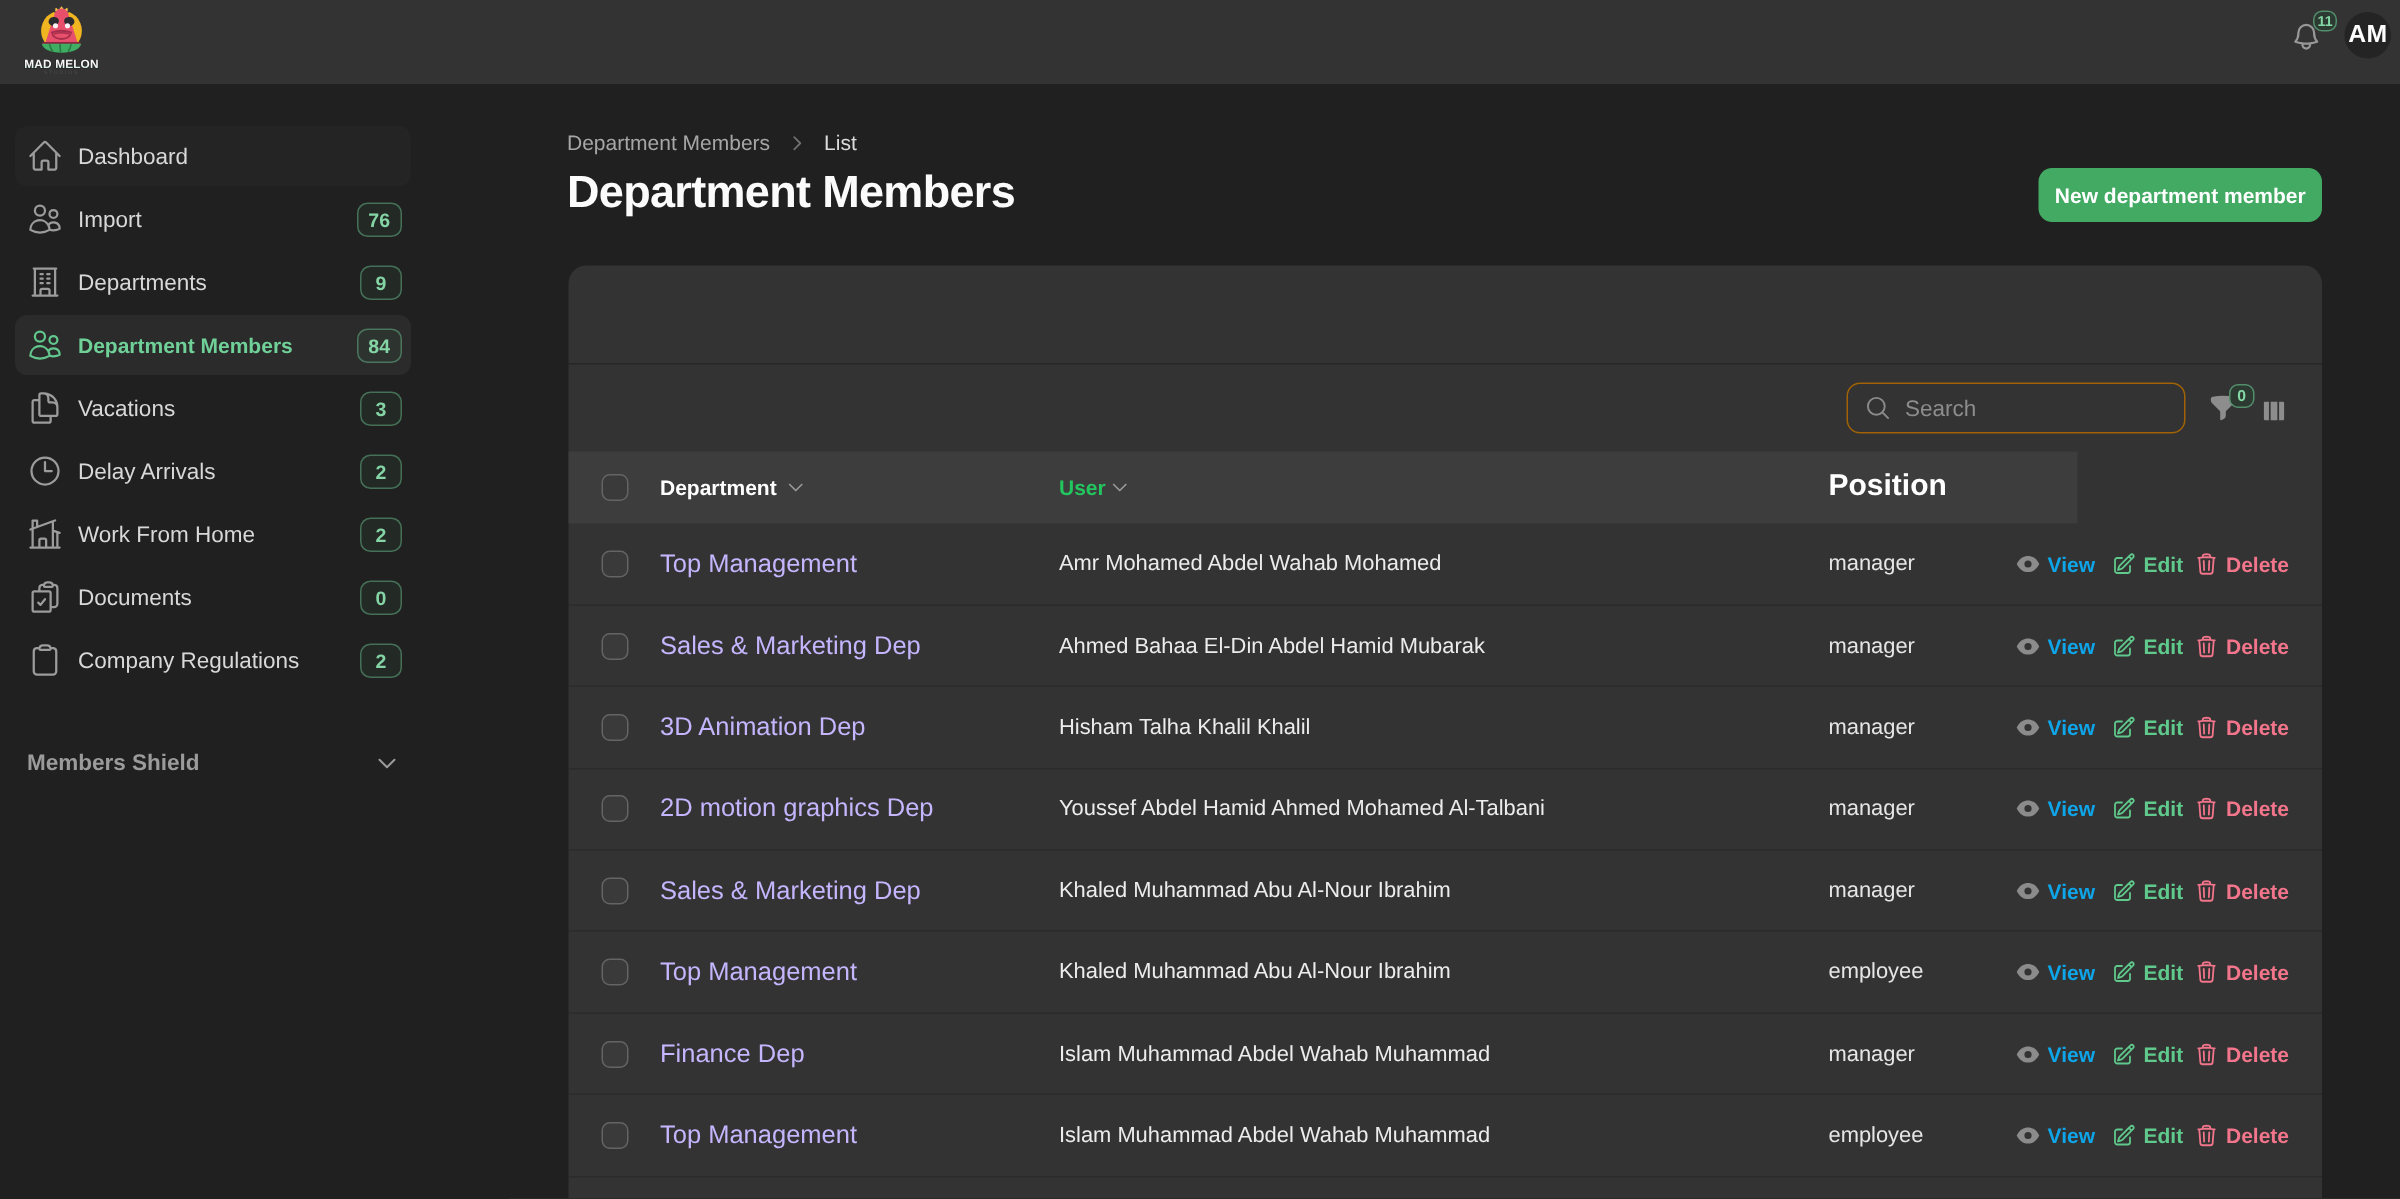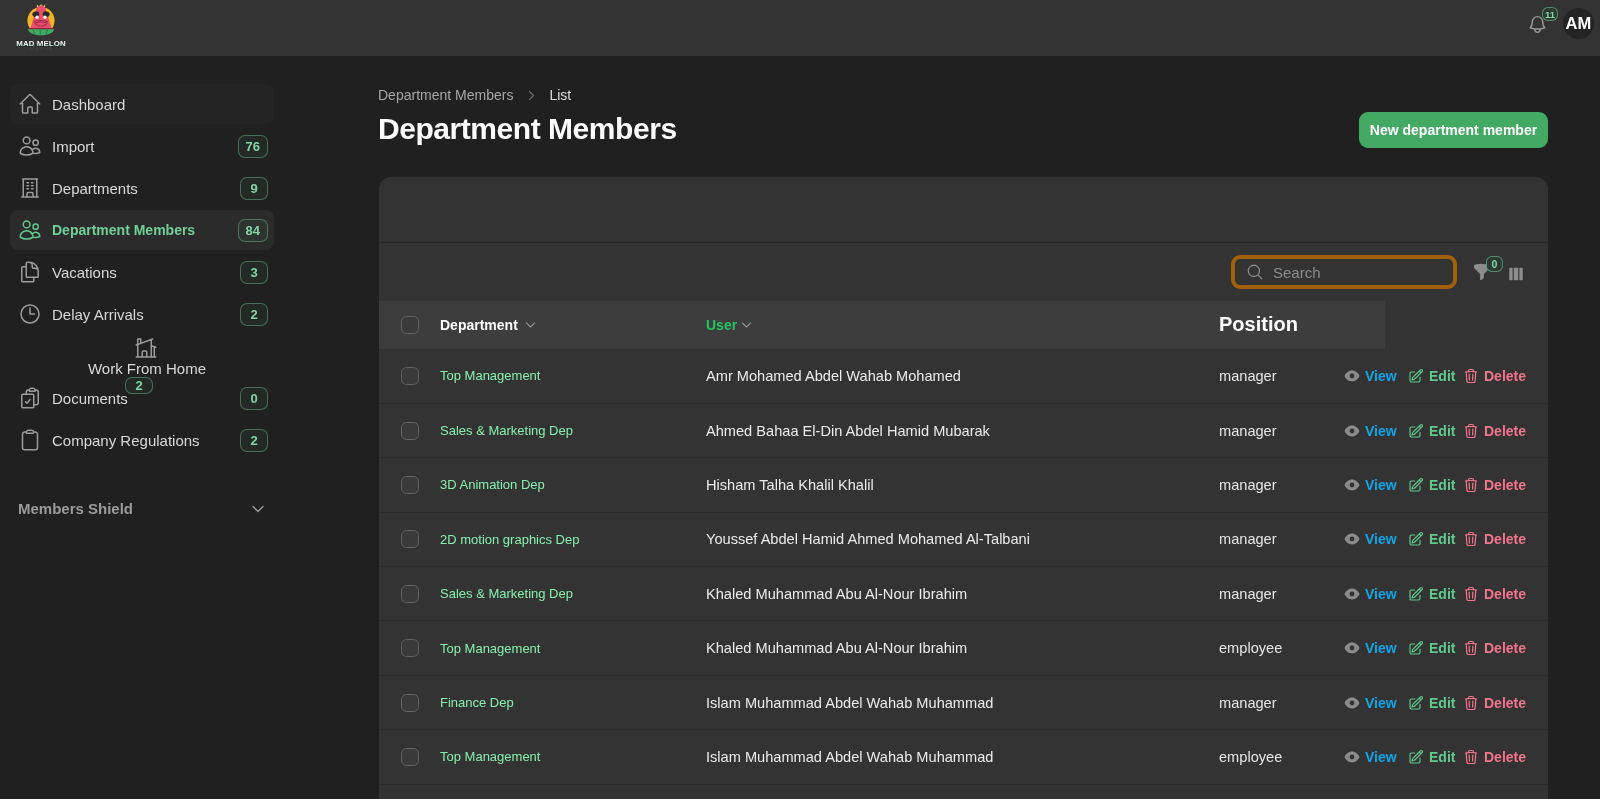--- a/index.html
+++ b/index.html
@@ -25,33 +25,33 @@
   
   .crumb { position:absolute; left:378px; top:87px; font-size:14px; color:#a6a6a6; font-weight:500; }
   .crumb { display:flex; align-items:center; }
   .crumb .sep { margin:0 11px 0 12px; width:13px; height:13px; }
   .crumb .cur { color:#dcdcdc; }
   h1 { position:absolute; left:378px; top:112px; font-size:30px; font-weight:bold; color:#fbfbfb; letter-spacing:-.45px; }
   .newbtn { position:absolute; left:1359px; top:112px; width:189px; height:36px; background:#42aa63; border-radius:9px; color:#fff; font-size:14px; font-weight:bold; display:flex; align-items:center; justify-content:center; }
   .card { position:absolute; left:379px; top:177px; width:1169px; height:622px; background:#333333; border-radius:12px 12px 0 0; }
   .importbtn { position:absolute; left:936px; top:16px; width:210px; height:36px; border:1px solid #5c5c5c; border-radius:9px; background:#363636; color:#fff; font-size:14px; font-weight:bold; display:flex; align-items:center; justify-content:center; }
   .divider { position:absolute; left:0; top:65px; width:1169px; height:1px; background:#272727; }
-  .searchbox { position:absolute; left:852px; top:78px; width:226px; height:34px; border:4px solid #a16207; border-radius:9px; display:flex; align-items:center; }
+  .searchbox { position:absolute; left:852px; top:78px; width:226px; height:34px; border:1px solid #a16207; border-radius:9px; display:flex; align-items:center; }
   .searchbox svg { width:18px; height:18px; margin-left:11px; }
   .searchbox .ph { color:#8d8d8d; font-size:15px; margin-left:9px; }
   .filtwrap { position:absolute; left:1093px; top:85px; width:20px; height:20px; }
   .filtbadge { position:absolute; left:1107px; top:79px; height:16px; min-width:17px; border:1px solid rgba(117,211,158,.55); background:#2c3a31; border-radius:6px; color:#84d8a6; font-size:10.5px; font-weight:bold; display:flex; align-items:center; justify-content:center; }
   .colwrap { position:absolute; left:1128px; top:88px; width:18px; height:18px; }
   
   .thead { position:absolute; left:0; top:124px; width:1006px; height:47.5px; background:#3d3d3d; display:flex; align-items:center; }
   .tbl-rows { position:absolute; left:0; top:171.5px; width:1169px; }
   .row { width:1169px; height:54.4px; display:flex; align-items:center; border-top:1px solid #2b2b2b; position:relative; }
   .row:first-child { border-top:none; }
   .cb { position:absolute; left:22px; width:18px; height:18px; border:1px solid #646464; border-radius:5.5px; background:#3a3a3a; }
-  .c-dep { position:absolute; left:61px; font-size:13px; color:#86efac; }
+  .c-dep { position:absolute; left:61px; font-size:17px; color:#c4b5fd; }
   .c-user { position:absolute; left:327px; font-size:14.6px; color:#ececec; }
   .c-pos { position:absolute; left:840px; font-size:14.6px; color:#e6e6e6; }
   .c-act { position:absolute; left:0; top:0; width:1169px; height:100%; }
   .act { position:absolute; top:50%; transform:translateY(-50%); display:flex; align-items:center; font-size:14px; font-weight:bold; }
   .act svg { width:16px; height:16px; margin-right:5px; }
   .act.view { left:965px; color:#0ea5e9; }
   .act.edit { left:1029px; color:#5fca8c; }
   .act.del { left:1084px; color:#f2758b; }
   .thead .h-dep { position:absolute; left:61px; font-size:14px; font-weight:bold; color:#fff; }
   .thead .h-user { position:absolute; left:327px; font-size:14px; font-weight:bold; color:#22c55e; }
@@ -128,21 +128,21 @@
       <span class="lbl">Vacations</span>
       <span class="badge">3</span>
     </div>
     <div class="navitem" style="top:244px;">
       <svg viewBox="0 0 24 24" fill="none" class="icon-gray" stroke-width="1.5" stroke-linecap="round" stroke-linejoin="round">
         <path d="M12 6v6h4.5m4.5 0a9 9 0 11-18 0 9 9 0 0118 0z"></path>
       </svg>
       <span class="lbl">Delay Arrivals</span>
       <span class="badge">2</span>
     </div>
-    <div class="navitem" style="top:286px;flex-direction:column;">
+    <div class="navitem" style="top:286px;">
       <svg viewBox="0 0 24 24" fill="none" class="icon-gray" stroke-width="1.5" stroke-linecap="round" stroke-linejoin="round">
         <path d="M8.25 21v-4.875c0-.621.504-1.125 1.125-1.125h2.25c.621 0 1.125.504 1.125 1.125V21m0 0h4.5V3.545M12.75 21h7.5V10.75M2.25 21h1.5m18 0h-18M2.25 9l4.5-1.636M18.75 3l-1.5.545m0 6.205l3 1m1.5.5l-1.5-.5M6.75 7.364V3h-3v18m3-13.636l10.5-3.819"></path>
       </svg>
       <span class="lbl">Work From Home</span>
       <span class="badge">2</span>
     </div>
     <div class="navitem" style="top:328px;">
       <svg viewBox="0 0 24 24" fill="none" class="icon-gray" stroke-width="1.5" stroke-linecap="round" stroke-linejoin="round">
         <path d="M11.35 3.836c-.065.21-.1.433-.1.664 0 .414.336.75.75.75h4.5a.75.75 0 00.75-.75 2.25 2.25 0 00-.1-.664m-5.8 0A2.251 2.251 0 0113.5 2.25H15c1.012 0 1.867.668 2.15 1.586m-5.8 0c-.376.023-.75.05-1.124.08C9.095 4.01 8.25 4.973 8.25 6.108V8.25m8.9-4.414c.376.023.75.05 1.124.08 1.131.094 1.976 1.057 1.976 2.192V16.5A2.25 2.25 0 0118 18.75h-2.25m-7.5-10.5H4.875c-.621 0-1.125.504-1.125 1.125v11.25c0 .621.504 1.125 1.125 1.125h9.75c.621 0 1.125-.504 1.125-1.125V18.75m-7.5-10.5h6.375c.621 0 1.125.504 1.125 1.125v9.375m-8.25-3l1.5 1.5 3-3.75"></path>
       </svg>

